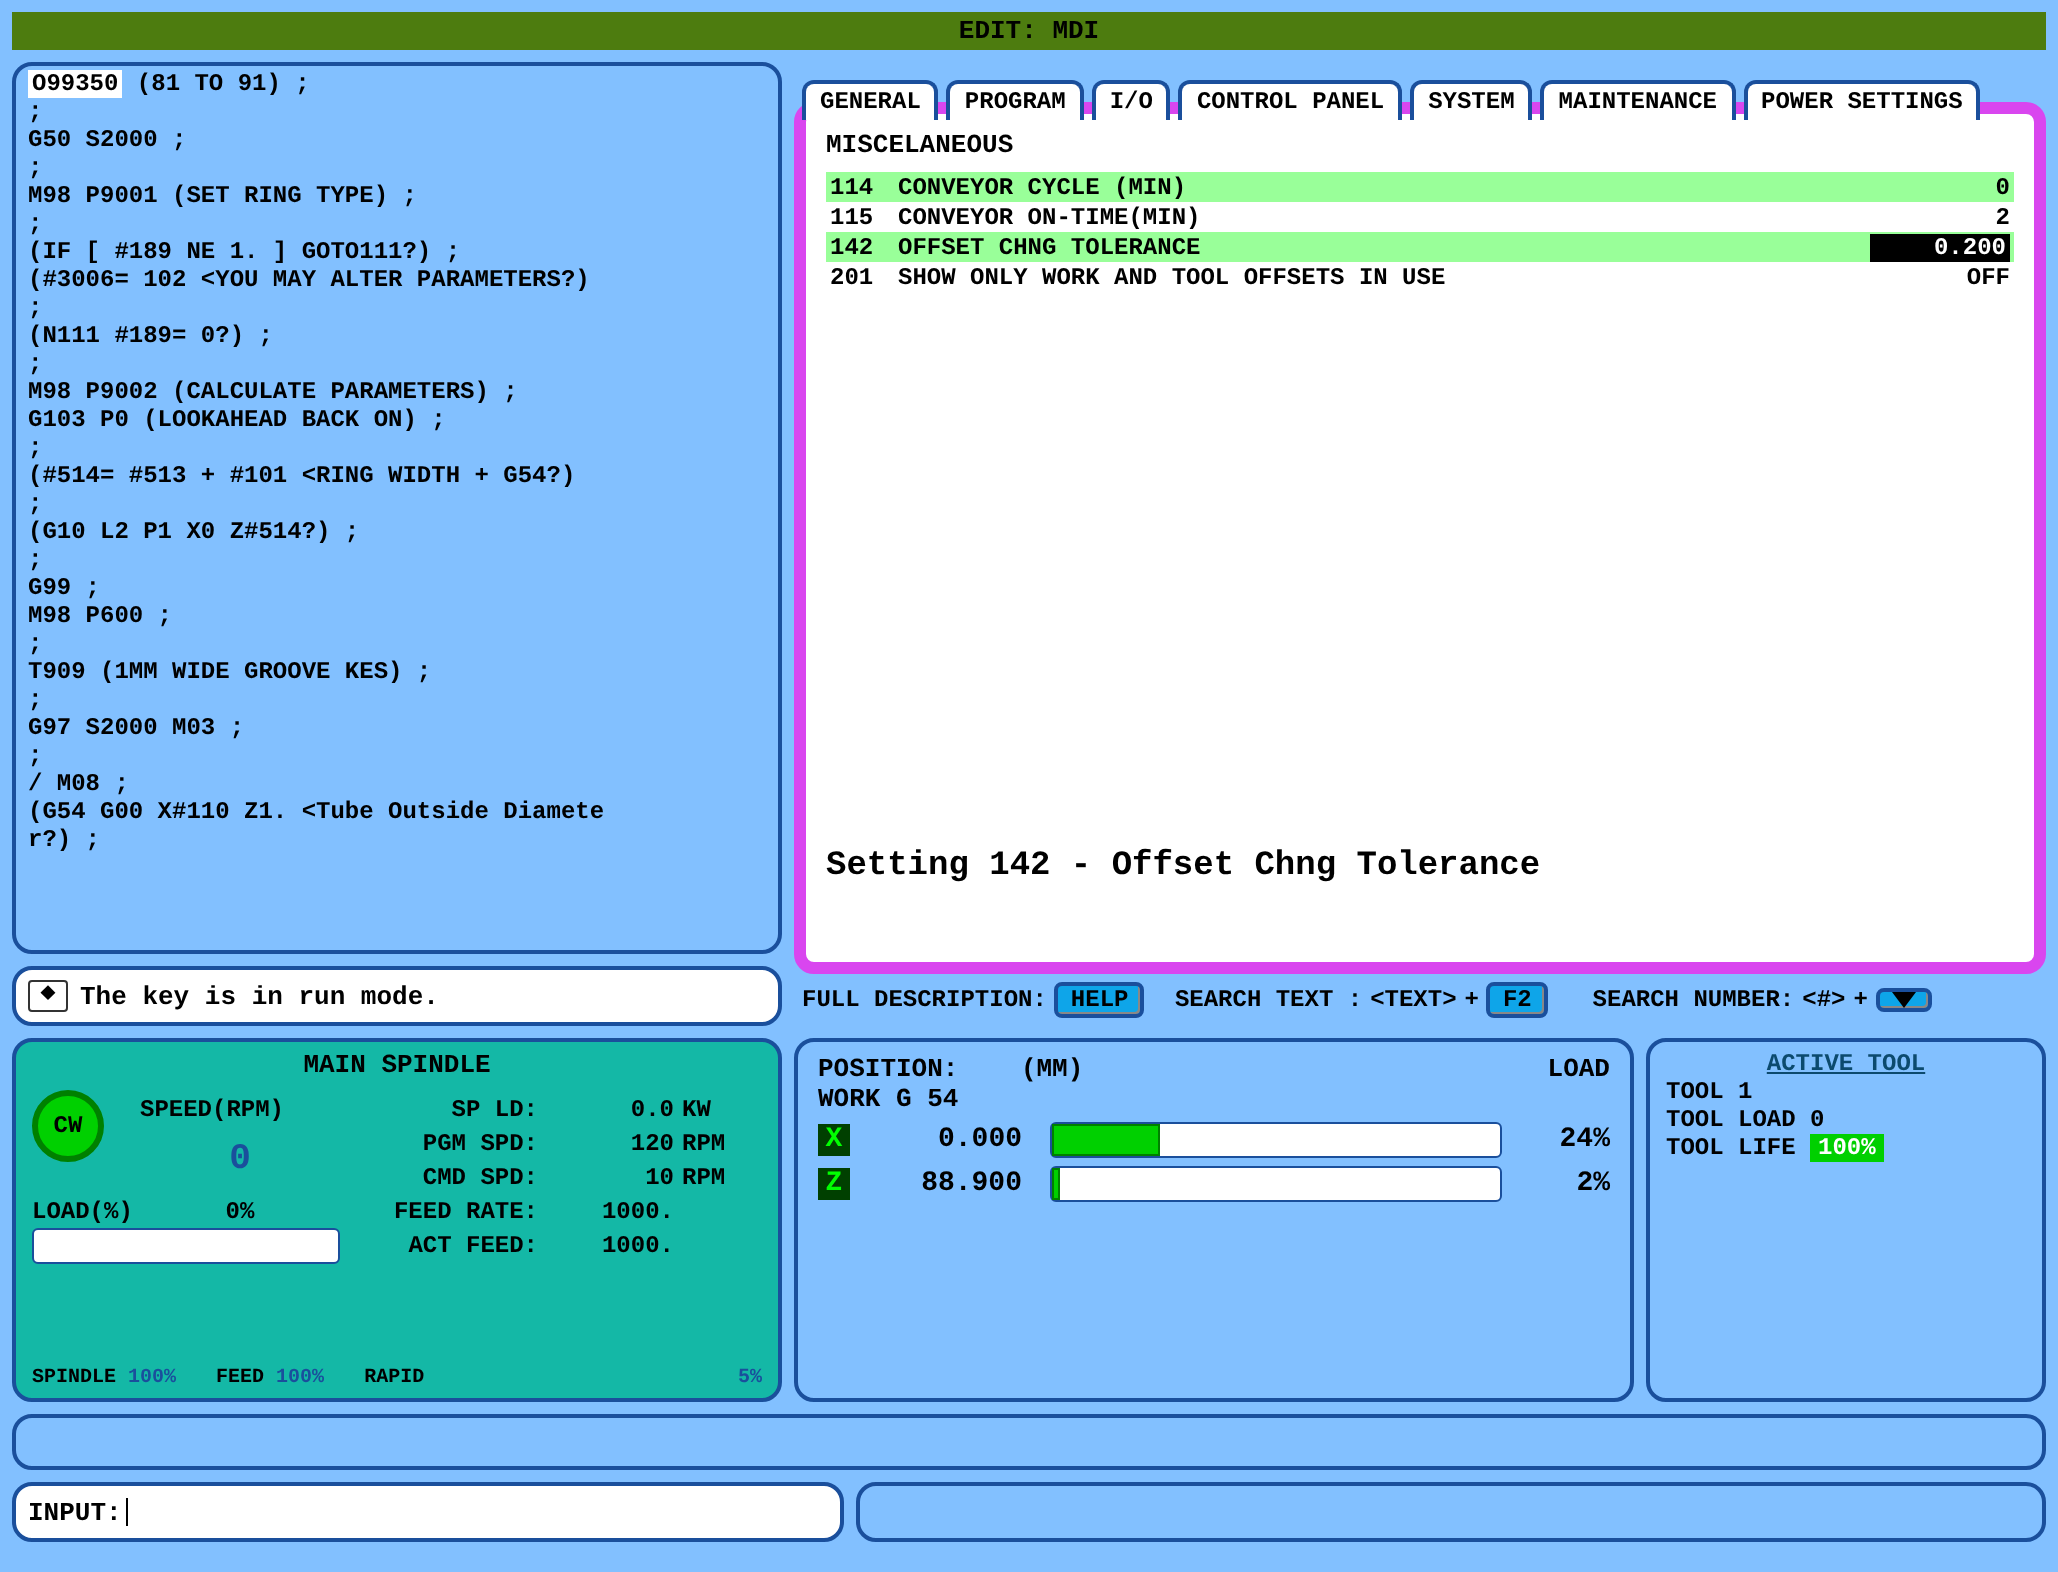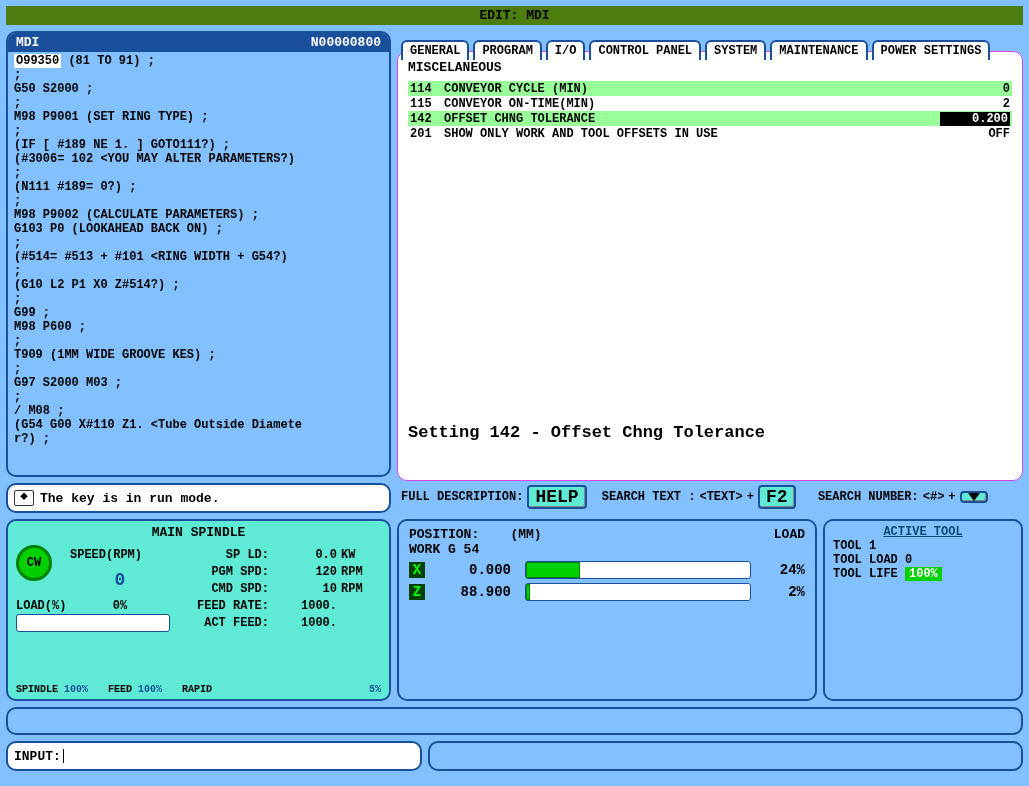--- a/index.html
+++ b/index.html
@@ -110,21 +110,21 @@
     font-size: 12px;
     font-weight: bold;
     cursor: pointer;
     position: relative;
     top: 9px;
   }
   .tab.active { z-index: 3; }
   .settings-body {
     flex: 1;
     background: #fff;
-    border: 1px solid #d946ef;
+    border: 6px solid #d946ef;
     border-radius: 10px;
     padding: 8px 10px;
     display: flex;
     flex-direction: column;
   }
   .settings-title { margin-bottom: 6px; }
   .settings-list { font-size: 12px; }
   .setting-row {
     display: flex;
     padding: 0px 2px;
@@ -142,46 +142,46 @@
     padding-bottom: 30px;
   }
   .search-bar {
     display: flex;
     align-items: center;
     gap: 4px;
     padding: 4px 4px;
     font-size: 12px;
   }
   .btn-box {
-    background: #5eead4;
+    background: #0ea5e9;
     border: 2px solid #1a4f9c;
     border-radius: 4px;
     padding: 0 6px;
     display: inline-flex;
     align-items: center;
-    font-size: 18px;
+    font-size: 12px;
     box-shadow: inset -1px -1px 0 #888;
   }
   .dropdown-arrow {
     width: 0; height: 0;
     border-left: 6px solid transparent;
     border-right: 6px solid transparent;
     border-top: 8px solid #000;
   }
   .status-row {
     display: flex;
     gap: 6px;
     height: 182px;
   }
   .spindle-panel {
     width: 385px;
     display: flex;
     flex-direction: column;
     padding: 4px 8px;
-    background:#5eead4;
+    background:#14b8a6;
   }
   .spindle-title { text-align: center; font-weight: bold; }
   .spindle-grid {
     flex: 1;
     display: grid;
     grid-template-columns: 50px 100px 1fr 60px 40px;
     grid-template-rows: repeat(6, 17px);
     align-items: center;
     font-size: 12px;
     column-gap: 4px;
@@ -304,24 +304,20 @@
 </style>
 </head>
 <body>
 
 <div class="outer">
   <div class="title-bar">EDIT: MDI</div>
 
   <div class="main-row">
     <div class="left-col">
       <div class="panel code-panel">
-        <div class="code-header">
-          <span>MDI</span>
-          <span>N00000800</span>
-        </div>
         <div class="code-body" id="code-body">
             <div><span class="hl">O99350</span> (81 TO 91) ;</div>
             <div>;</div>
             <div>G50 S2000 ;</div>
             <div>;</div>
             <div>M98 P9001 (SET RING TYPE) ;</div>
             <div>;</div>
             <div>(IF [ #189 NE 1. ] GOTO111?) ;</div>
             <div>(#3006= 102 &lt;YOU MAY ALTER PARAMETERS?)</div>
             <div>;</div>

